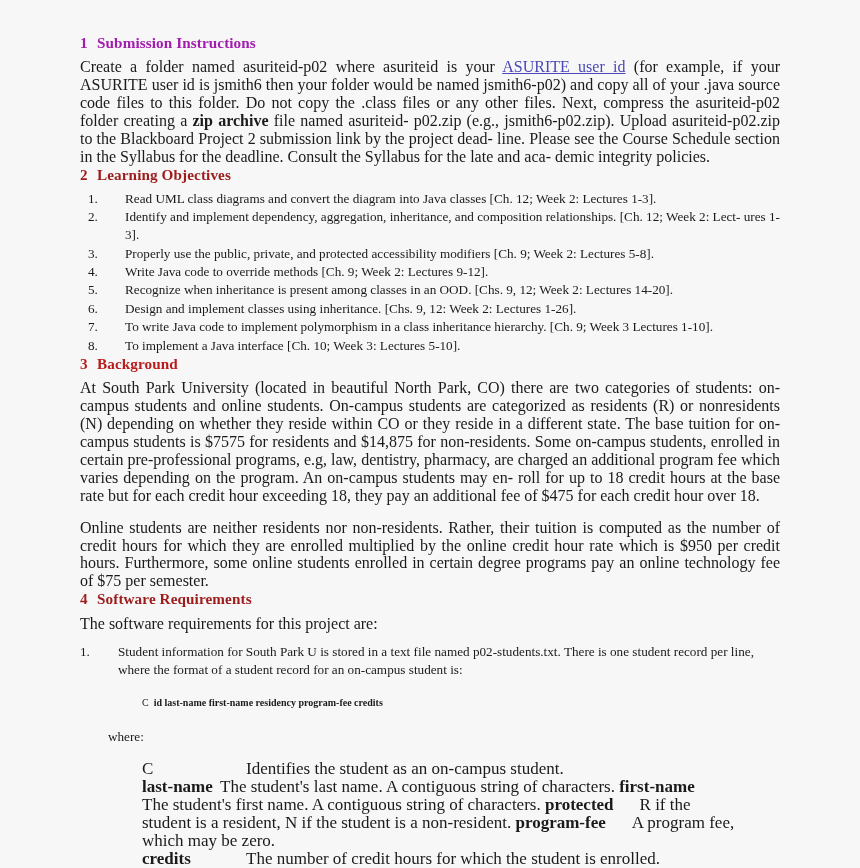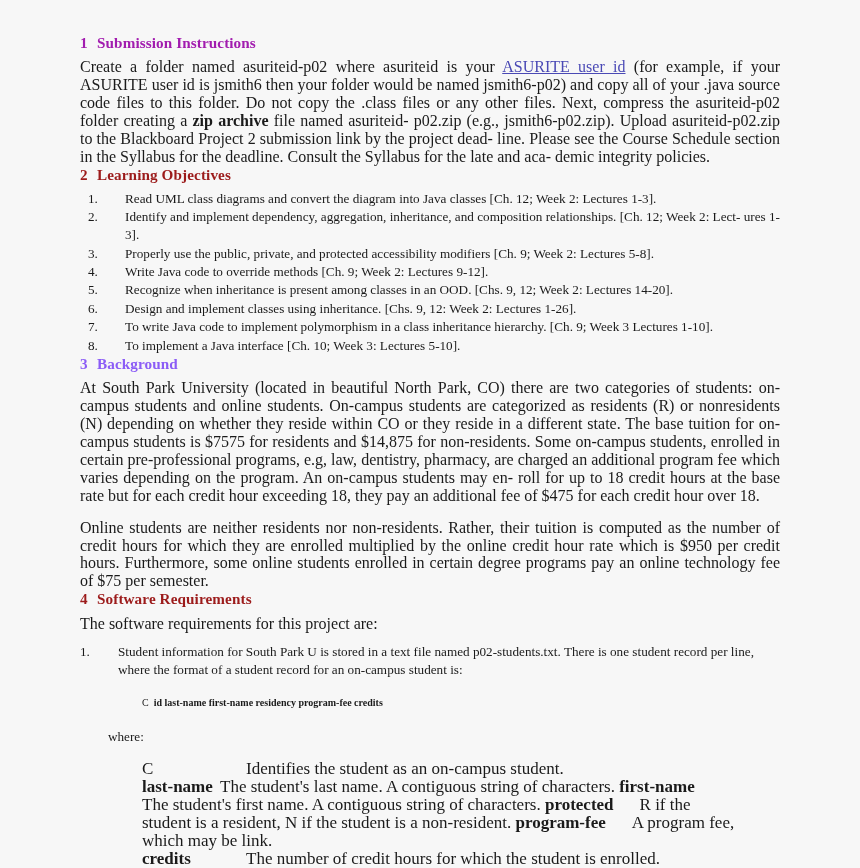--- a/index.html
+++ b/index.html
@@ -150,21 +150,21 @@
       <li><span class="marker">1.</span><span>Read UML class diagrams and convert the diagram into Java classes [Ch. 12; Week 2: Lectures 1-3].</span></li>
       <li><span class="marker">2.</span><span>Identify  and  implement  dependency,  aggregation,  inheritance,  and  composition  relationships.  [Ch.  12;  Week  2:  Lect- ures 1-3].</span></li>
       <li><span class="marker">3.</span><span>Properly use the public, private, and protected accessibility modifiers [Ch. 9; Week 2: Lectures 5-8].</span></li>
       <li><span class="marker">4.</span><span>Write Java code to override methods [Ch. 9; Week 2: Lectures 9-12].</span></li>
       <li><span class="marker">5.</span><span>Recognize when inheritance is present among classes in an OOD. [Chs. 9, 12; Week 2: Lectures 14-20].</span></li>
       <li><span class="marker">6.</span><span>Design and implement classes using inheritance. [Chs. 9, 12: Week 2: Lectures 1-26].</span></li>
       <li><span class="marker">7.</span><span>To write Java code to implement polymorphism in a class inheritance hierarchy. [Ch. 9; Week 3 Lectures 1-10].</span></li>
       <li><span class="marker">8.</span><span>To implement a Java interface [Ch. 10; Week 3: Lectures 5-10].</span></li>
     </ol>
 
-    <h2 class="sec sec-gap" style="color: #8b5cf6;">
+    <h2 class="sec sec-gap" style="color: #b91c1c;">
       <span class="num">3</span><span>Background</span>
     </h2>
     <p class="body">At South Park University (located in beautiful North Park, CO) there are two categories of students: on-campus students and  online students. On-campus students are categorized as residents (R) or  nonresidents (N)  depending  on whether  they reside  within  CO  or they  reside  in  a  different  state.  The  base  tuition  for  on-campus  students  is  $7575  for  residents  and $14,875  for  non-residents.  Some  on-campus  students,  enrolled  in  certain  pre-professional  programs,  e.g,  law,  dentistry, pharmacy, are charged an additional program fee which varies depending on the program. An on-campus students may en- roll for up to 18 credit hours at the base rate but for each credit hour exceeding 18, they pay an additional fee of $475 for each credit hour over 18.</p>
     <p class="body spaced">Online students are neither residents nor non-residents. Rather, their tuition is computed as the number of credit hours for which they are enrolled multiplied by the online credit hour rate which is $950 per credit hours. Furthermore, some online students enrolled in certain degree programs pay an online technology fee of $75 per semester.</p>
 
     <h2 class="sec sec-gap" style="color: rgb(156, 27, 27);">
       <span class="num">4</span><span>Software Requirements</span>
     </h2>
     <p class="body">The software requirements for this project are:</p>
 
@@ -174,18 +174,18 @@
 
     <div class="record-format"><span class="plainC">C</span>&nbsp;&nbsp;<span>id  last-name  first-name  residency  program-fee  credits</span></div>
 
     <div class="where-label">where:</div>
 
     <div class="defs">
       <div class="row"><span class="term plain">C</span><span class="indent-gap"></span><span>Identifies the student as an on-campus student.</span></div>
       <div class="row"><span class="term">last-name</span><span>The student's last name. A contiguous string of characters. </span><b>first-name</b></div>
       <div class="row"><span>The student's first name. A contiguous string of characters. </span><b>protected</b><span class="indent-gap"></span><span>R if the</span></div>
       <div class="row"><span>student is a resident, N if the student is a non-resident. </span><b>program-fee</b><span class="indent-gap"></span><span>A program fee,</span></div>
-      <div class="row"><span>which may be link.</span></div>
+      <div class="row"><span>which may be zero.</span></div>
       <div class="row"><span class="term">credits</span><span class="indent-gap"></span><span>The number of credit hours for which the student is enrolled.</span></div>
     </div>
 
   </div>
 </div>
 
 </body></html>

